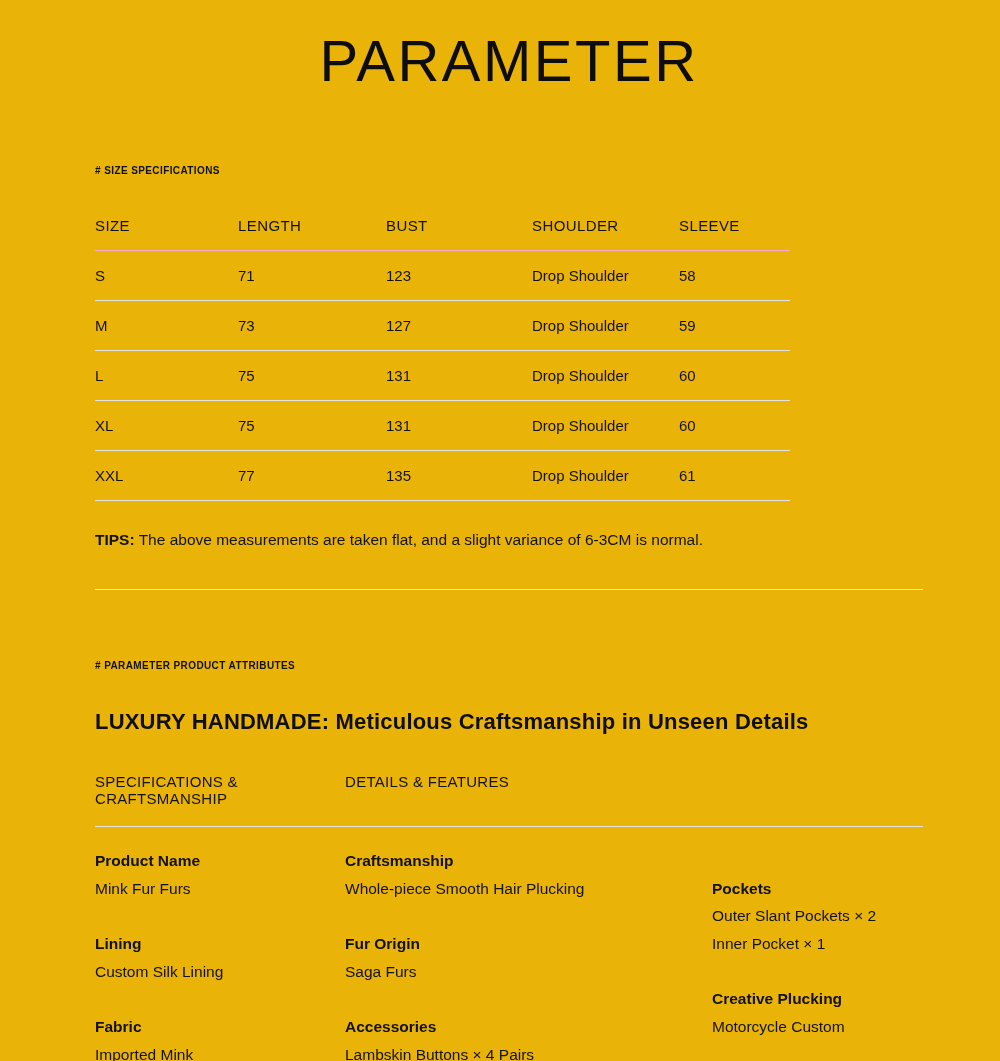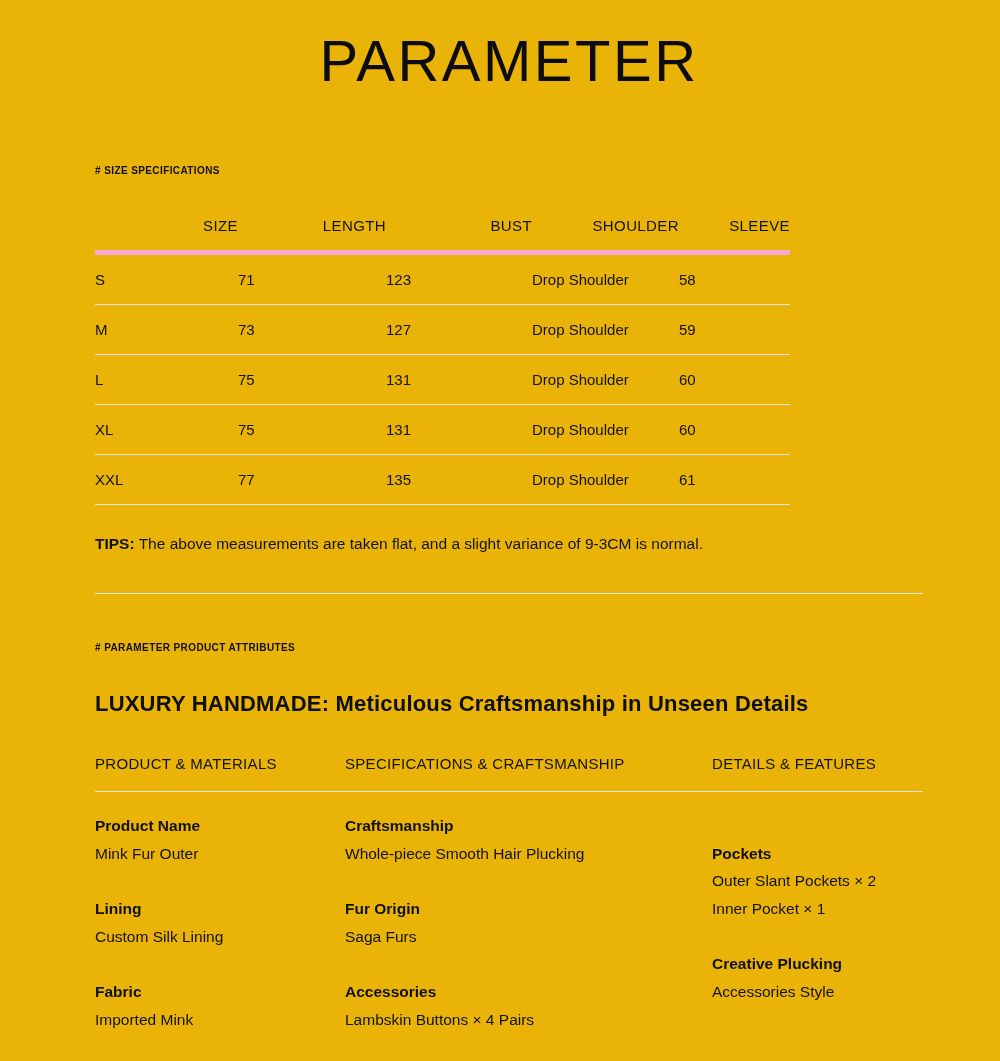--- a/index.html
+++ b/index.html
@@ -33,44 +33,44 @@
   }
   
   table.size-table {
     margin-top: 34px;
     width: 695px;
     border-collapse: collapse;
     font-size: 15px;
     color: #131313;
   }
   table.size-table th {
-    text-align: right;
+    text-align: left;
     font-weight: 400;
     letter-spacing: 0.4px;
     padding: 4px 0 16px;
-    border-bottom: 5px solid #f9a8d4;
+    border-bottom: 1px solid #f9a8d4;
   }
   table.size-table td {
     padding: 16px 0;
     border-bottom: 1px solid #e3e3e3;
   }
   .tips {
     margin: 30px 0 0;
     font-size: 15.5px;
     line-height: 18px;
     color: #131313;
   }
   .tips .tips-label { font-weight: 700; }
   .section-divider {
     border: 0;
     border-top: 1px solid #e9e9e9;
     margin: 40px 0 0;
     width: 828px;
   }
-  .attr-heading { margin-top: 45px; }
+  .attr-heading { margin-top: 67px; }
   .luxury-title {
     margin: 35px 0 0;
     font-size: 22px;
     font-weight: 700;
     letter-spacing: 0.2px;
     line-height: 26px;
     color: #0f0f0f;
   }
   .attr-header-row {
     display: grid;
@@ -165,40 +165,39 @@
       <tr>
         <td>XXL</td>
         <td>77</td>
         <td>135</td>
         <td>Drop Shoulder</td>
         <td>61</td>
       </tr>
     </tbody>
   </table>
 
-  <p class="tips"><span class="tips-label">TIPS:</span> <span>The above measurements are taken flat, and a slight variance of 9-3CM is normal.</span></p>
+  <p class="tips"><span class="tips-label">TIPS:</span> <span>The above measurements are taken flat, and a slight variance of 6-3CM is normal.</span></p>
 
   <hr class="section-divider">
 
   <div class="section-heading attr-heading"># PARAMETER PRODUCT ATTRIBUTES</div>
 
   <h2 class="luxury-title">LUXURY HANDMADE: Meticulous Craftsmanship in Unseen Details</h2>
 
   <div class="attr-header-row">
-    <div class="attr-col-header">PRODUCT &amp; MATERIALS</div>
     <div class="attr-col-header">SPECIFICATIONS &amp; CRAFTSMANSHIP</div>
     <div class="attr-col-header">DETAILS &amp; FEATURES</div>
   </div>
 
   <div class="attr-body">
 
     <div class="attr-col">
       <div class="attr-group">
         <div class="attr-label">Product Name</div>
-        <div class="attr-value">Mink Fur Outer</div>
+        <div class="attr-value">Mink Fur Furs</div>
       </div>
       <div class="attr-group">
         <div class="attr-label">Lining</div>
         <div class="attr-value">Custom Silk Lining</div>
       </div>
       <div class="attr-group">
         <div class="attr-label">Fabric</div>
         <div class="attr-value">Imported Mink</div>
       </div>
     </div>
@@ -219,19 +218,19 @@
     </div>
 
     <div class="attr-col">
       <div class="attr-group">
         <div class="attr-label">Pockets</div>
         <div class="attr-value">Outer Slant Pockets × 2</div>
         <div class="attr-value">Inner Pocket × 1</div>
       </div>
       <div class="attr-group">
         <div class="attr-label">Creative Plucking</div>
-        <div class="attr-value">Accessories Style</div>
+        <div class="attr-value">Motorcycle Custom</div>
       </div>
     </div>
 
   </div>
 
 </div>
 
 </body></html>

